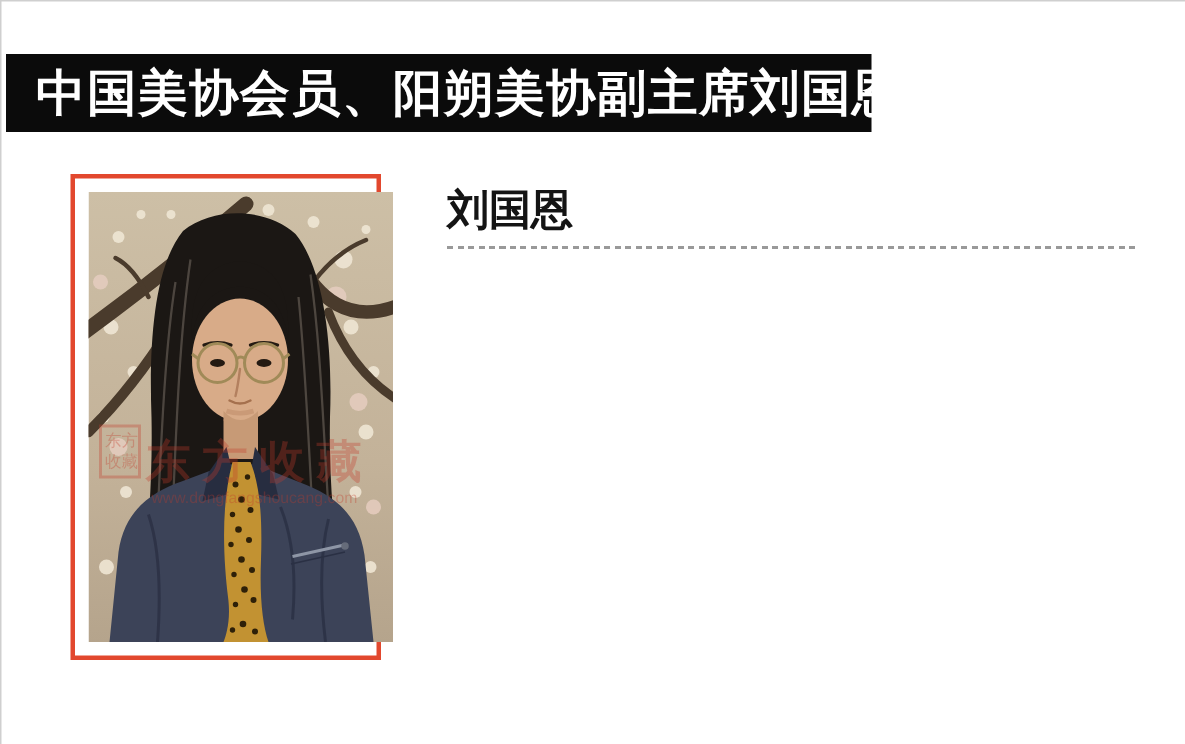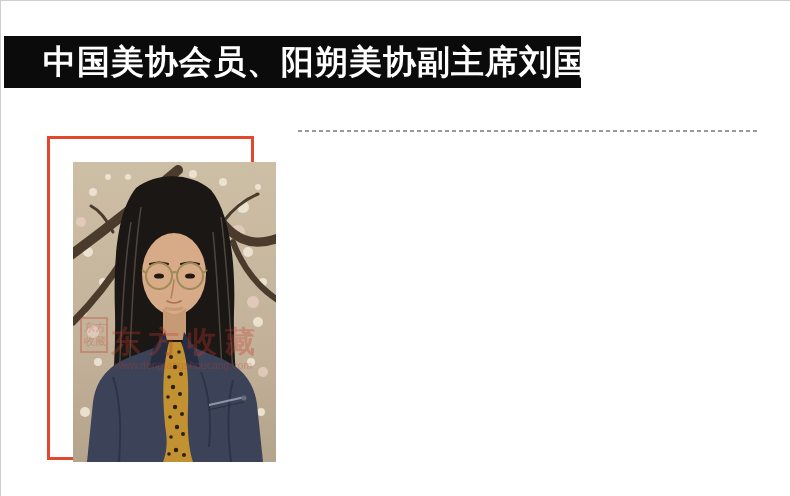--- a/index.html
+++ b/index.html
@@ -5,28 +5,28 @@
   html,body { margin:0; padding:0; background:#fff; }
   .page {
     position:relative; width:790px; height:496px; background:#ffffff;
     border-top:1px solid #cfcfcf; border-left:1px solid #cfcfcf;
     box-sizing:border-box; overflow:hidden;
     font-family:"Liberation Sans", sans-serif;
   }
   .banner {
     position:absolute; left:3px; top:35px; width:577px; height:52px;
     background:#0b0b0b; color:#ffffff;
-    display:flex; align-items:center; padding-left:39px; box-sizing:border-box;
+    display:flex; align-items:center; padding-left:20px; box-sizing:border-box;
     font-family:"Liberation Serif", serif; font-weight:bold;
     font-size:33px; letter-spacing:1px; white-space:nowrap;
   }
   .photo-frame {
-    position:absolute; left:46px; top:135px; width:207px; height:324px;
+    position:absolute; left:46px; top:115px; width:207px; height:324px;
     margin:0; box-sizing:border-box;
-    border:3px solid #e2482e; padding:23px; background:#ffffff;
+    border:3px solid #e2482e; padding:9px; background:#ffffff;
   }
   .photo-frame svg { display:block; }
   .article { position:absolute; left:297px; top:122px; width:465px; }
   .artist-name {
     margin:0; font-size:28px; line-height:34px; font-weight:bold; color:#141414;
     font-family:"Liberation Sans", sans-serif;
   }
   .divider {
     margin-top:7px; height:2px; width:461px;
     background:repeating-linear-gradient(90deg, #999999 0, #999999 4px, transparent 4px, transparent 7px);
@@ -175,16 +175,17 @@
         <rect x="8" y="156" width="26" height="34" fill="none" stroke="#c33b2b" stroke-width="2"></rect>
         <text x="11" y="169" font-size="11">东方</text>
         <text x="11" y="183" font-size="11">收藏</text>
         <text x="38" y="190" font-size="30" font-weight="bold" letter-spacing="8">东方收藏</text>
         <text x="42" y="207" font-size="10.5">www.dongfangshoucang.com</text>
       </g>
     </svg>
   </figure>
 
   <section class="article">
+    <h1 class="artist-name">刘国恩</h1>
     <div class="divider"></div>
   </section>
 
 </div>
 
 </body></html>

